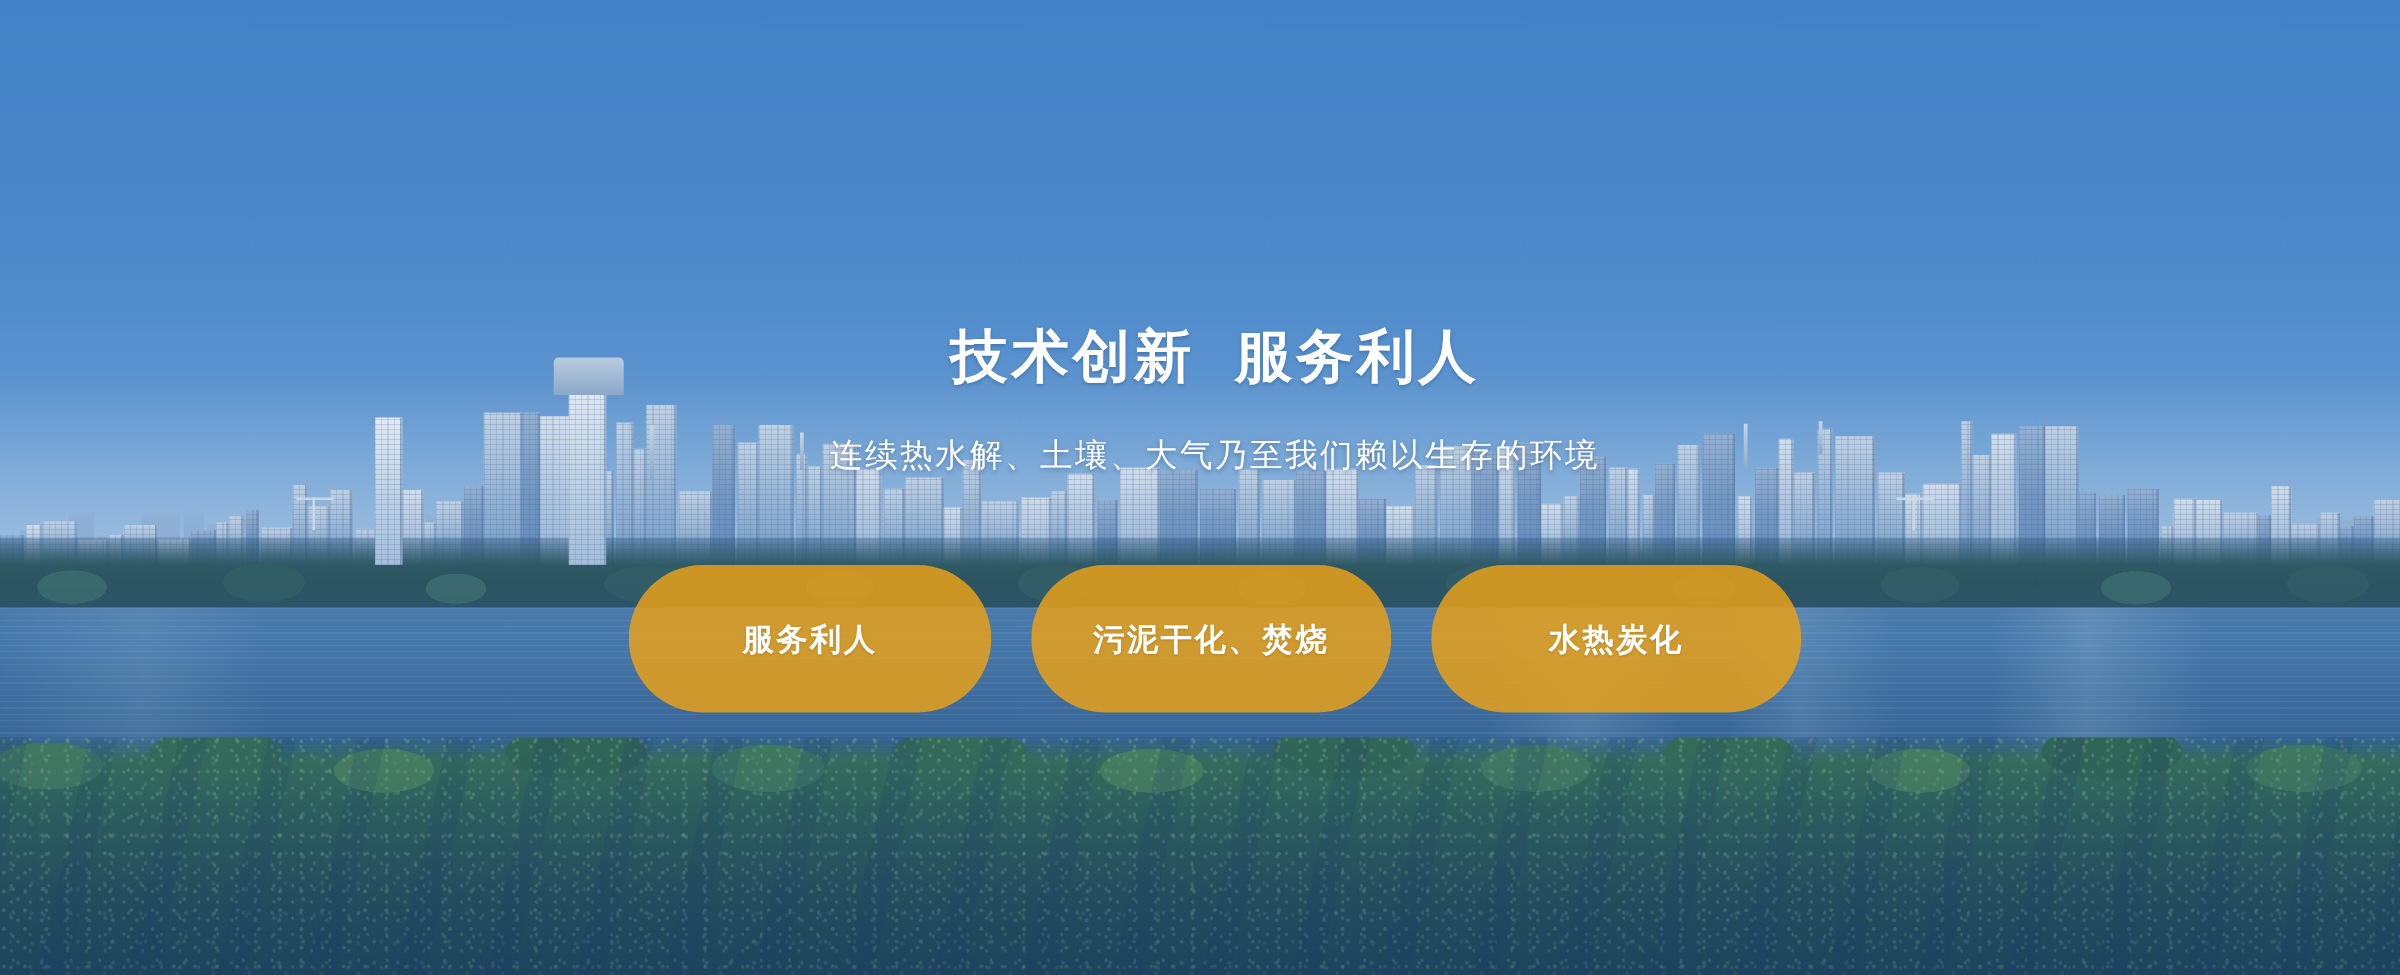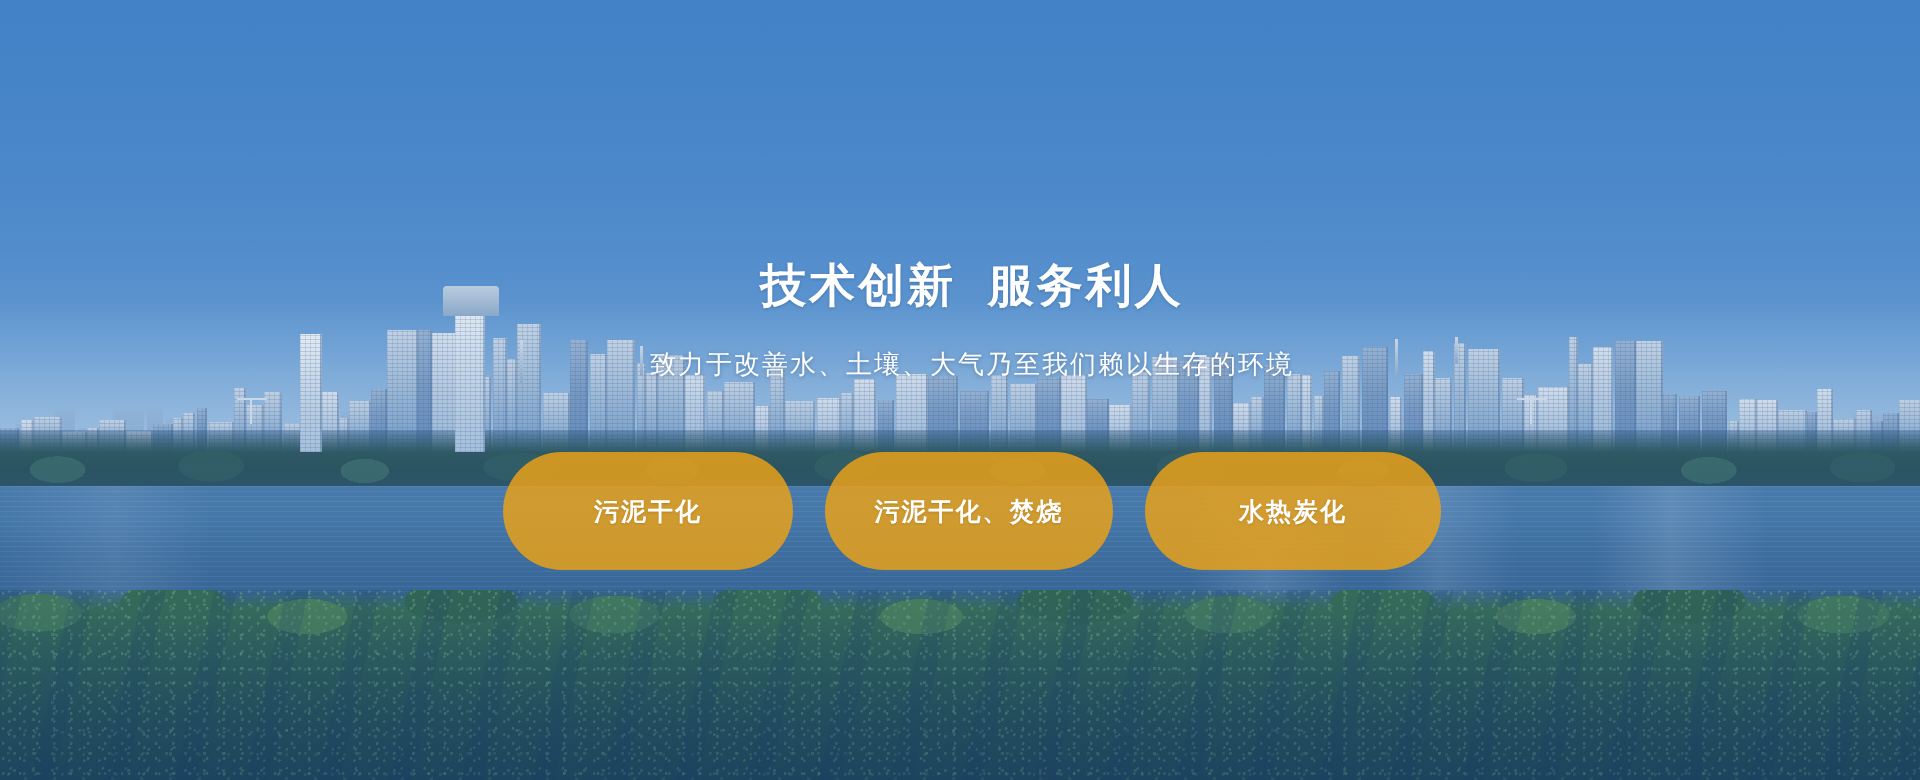--- a/index.html
+++ b/index.html
@@ -435,26 +435,26 @@
   <div class="foliage"></div>
   <div class="foliage-tex"></div>
   <div class="foliage-shade"></div>
 
   <div class="photo-grade"></div>
 
   <div class="content">
 
     <div class="hero-title">技术创新  服务利人</div>
 
-    <div class="hero-subtitle">致力于改善水、土壤、大气乃至我们赖以生存的环境</div>
+    <div class="hero-subtitle">连续热水解、土壤、大气乃至我们赖以生存的环境</div>
 
     <div class="pill-row">
 
       <div class="pill">
-        <span class="pill-label">污泥干化</span>
+        <span class="pill-label">服务利人</span>
       </div>
 
       <div class="pill">
         <span class="pill-label">污泥干化、焚烧</span>
       </div>
 
       <div class="pill">
         <span class="pill-label">水热炭化</span>
       </div>
 

